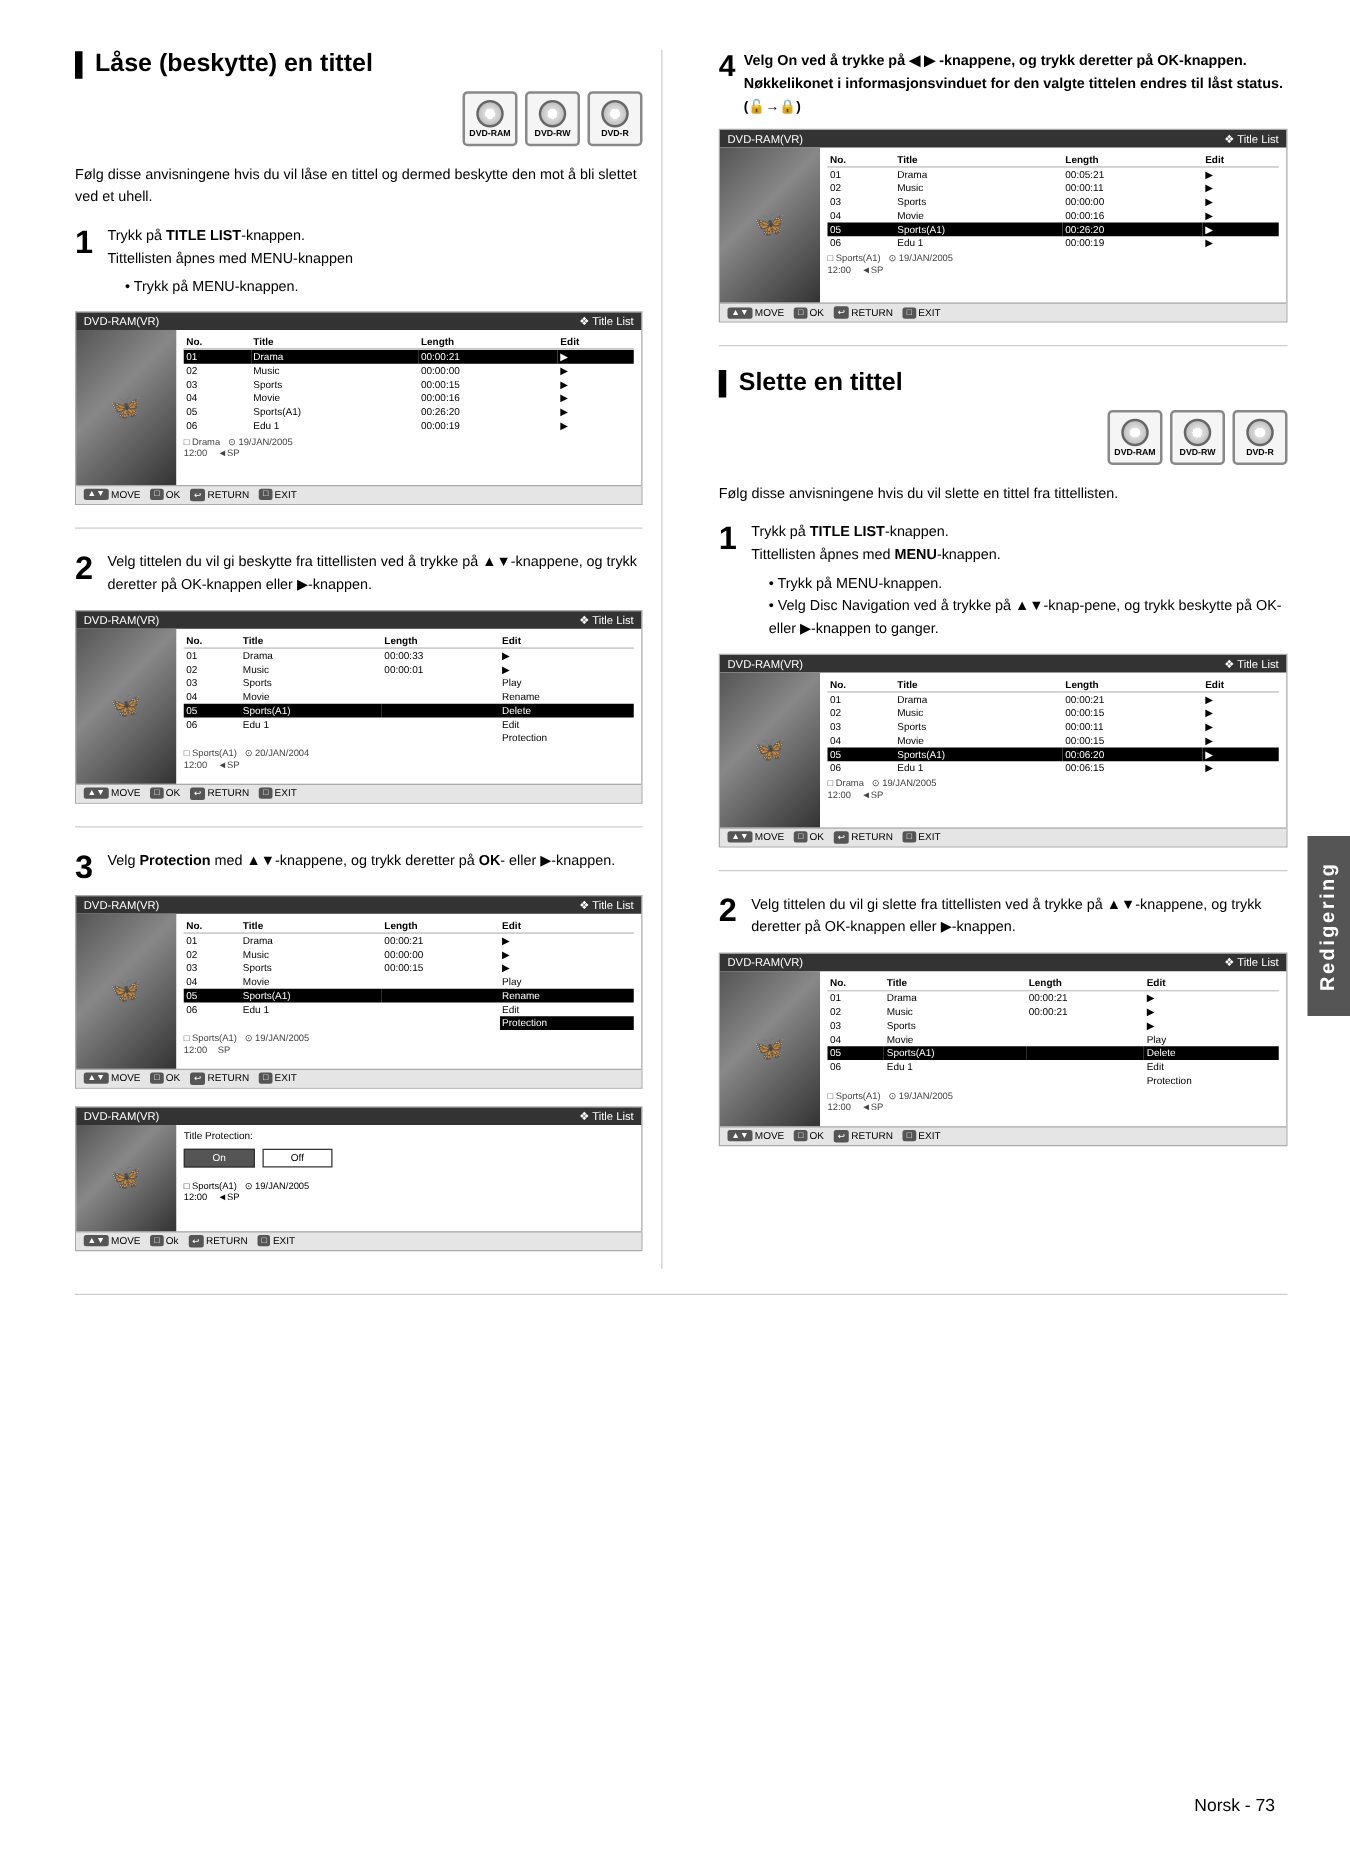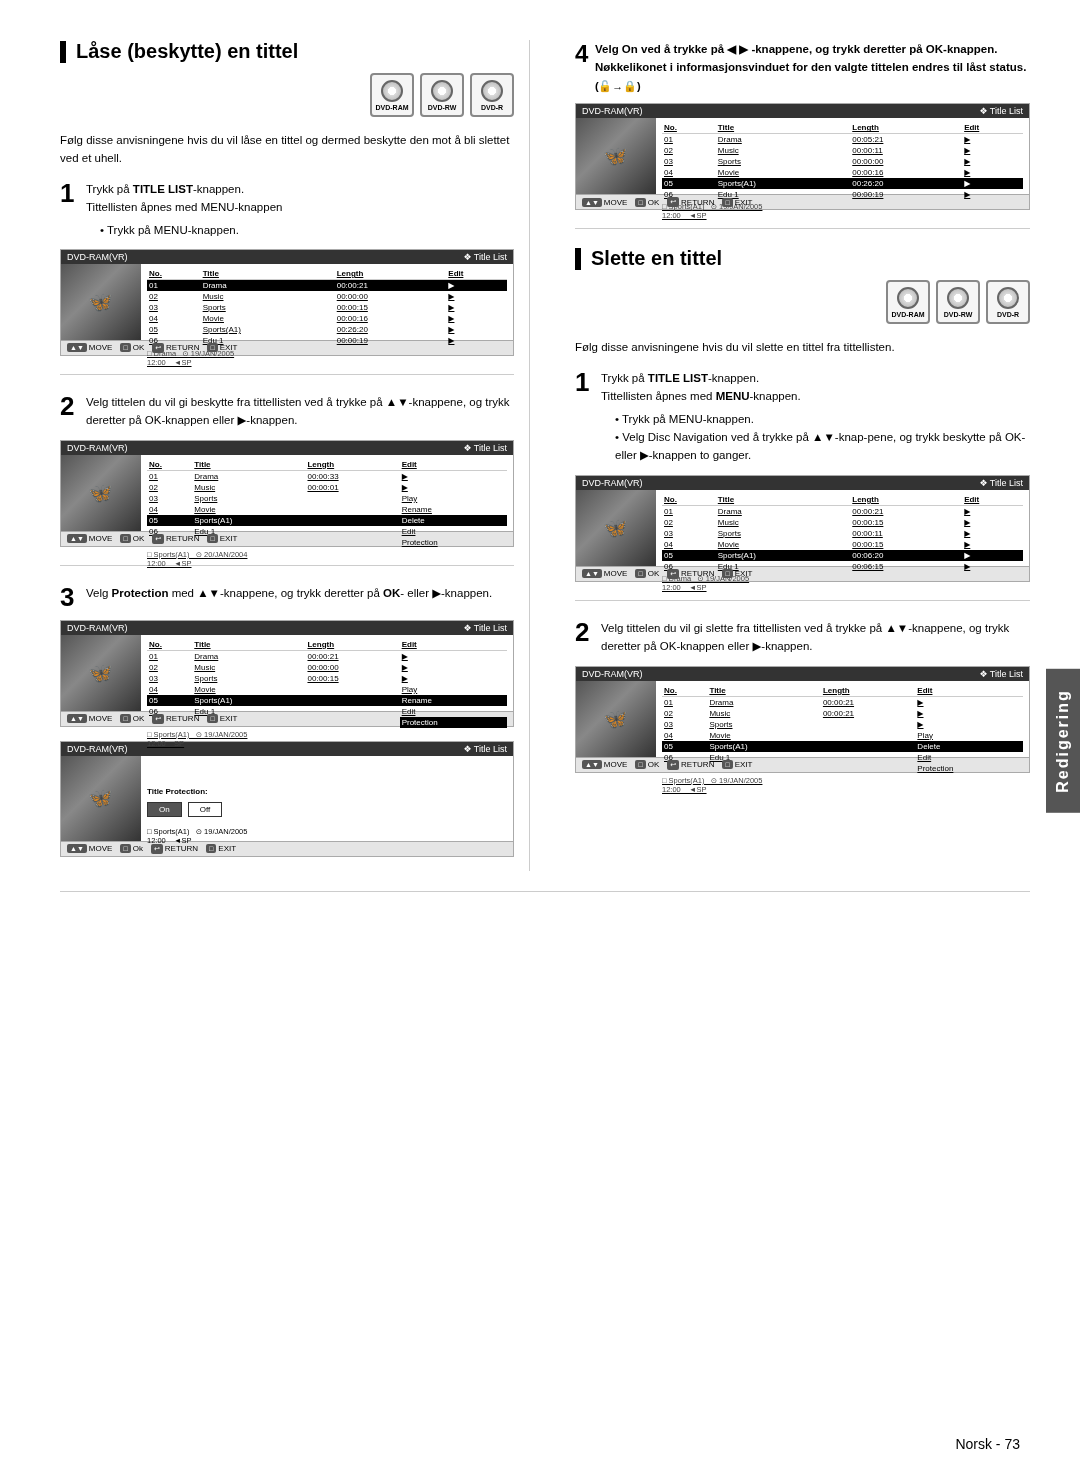--- a/index.html
+++ b/index.html
@@ -138,22 +138,21 @@
     .screen-header {
       background: #333;
       color: #fff;
       display: flex;
       justify-content: space-between;
       padding: 2px 6px;
       font-size: 9px;
     }
     .screen-body {
       display: flex;
-      height: 76px;
-      text-decoration: underline;
+      height: 124px;
     }
     .screen-image {
       width: 80px;
       background: #888;
       display: flex;
       align-items: center;
       justify-content: center;
       position: relative;
       overflow: hidden;
       flex-shrink: 0;
@@ -265,21 +264,21 @@
     }
     .protection-row {
       display: flex;
       align-items: center;
       gap: 6px;
       margin-top: 6px;
       font-size: 8px;
     }
     .prot-btn {
       border: 1px solid #333;
-      padding: 2px 11px;
+      padding: 2px 22px;
       font-size: 8px;
       background: #fff;
     }
     .prot-btn.active {
       background: #555;
       color: #fff;
     }
 
     
     .h-divider {
@@ -622,21 +621,21 @@
         </div>
 
         <div class="screen-small">
           <div class="screen-header">
             <span>DVD-RAM(VR)</span>
             <span>❖ Title List</span>
           </div>
           <div class="screen-small-body">
             <div class="screen-small-image"></div>
             <div class="screen-small-info">
-              <div style="font-size:8px;font-weight:bold;margin-bottom:4px;margin-top:27px;">Title Protection:</div>
+              <div style="font-size:8px;font-weight:normal;margin-bottom:4px;">Title Protection:</div>
               <div class="protection-row">
                 <span class="prot-btn active">On</span>
                 <span class="prot-btn">Off</span>
               </div>
               <div style="font-size:7.5px;margin-top:10px;">
                 □ Sports(A1) &nbsp; ⊙ 19/JAN/2005<br>12:00 &nbsp;&nbsp; ◄SP
               </div>
             </div>
           </div>
           <div class="screen-footer">

